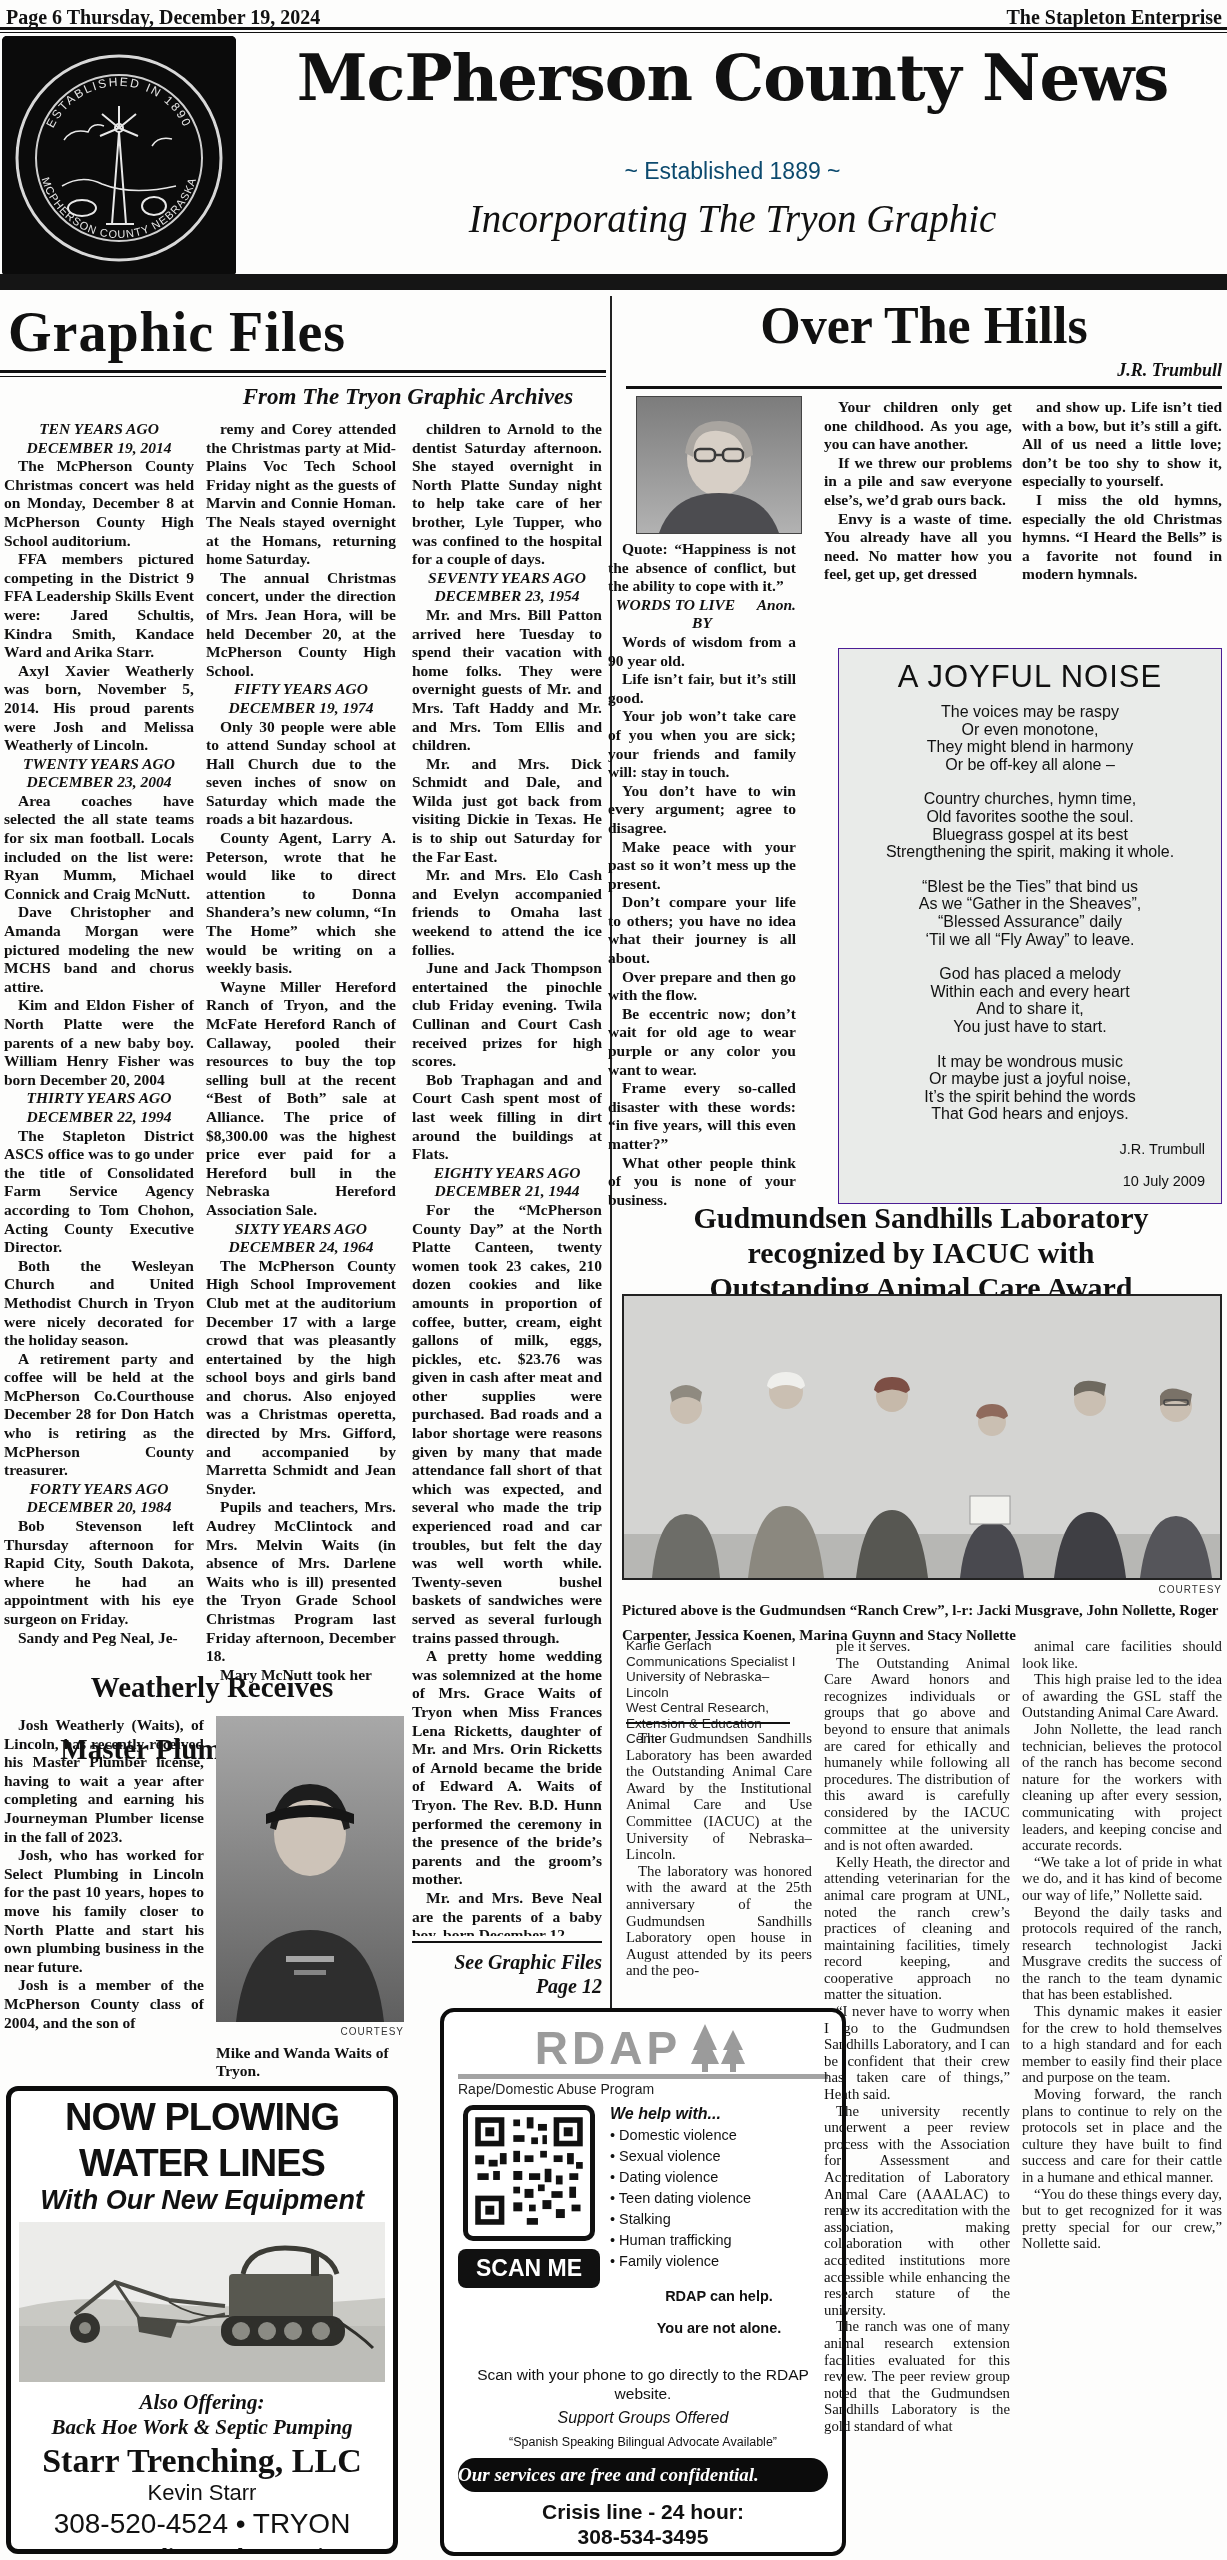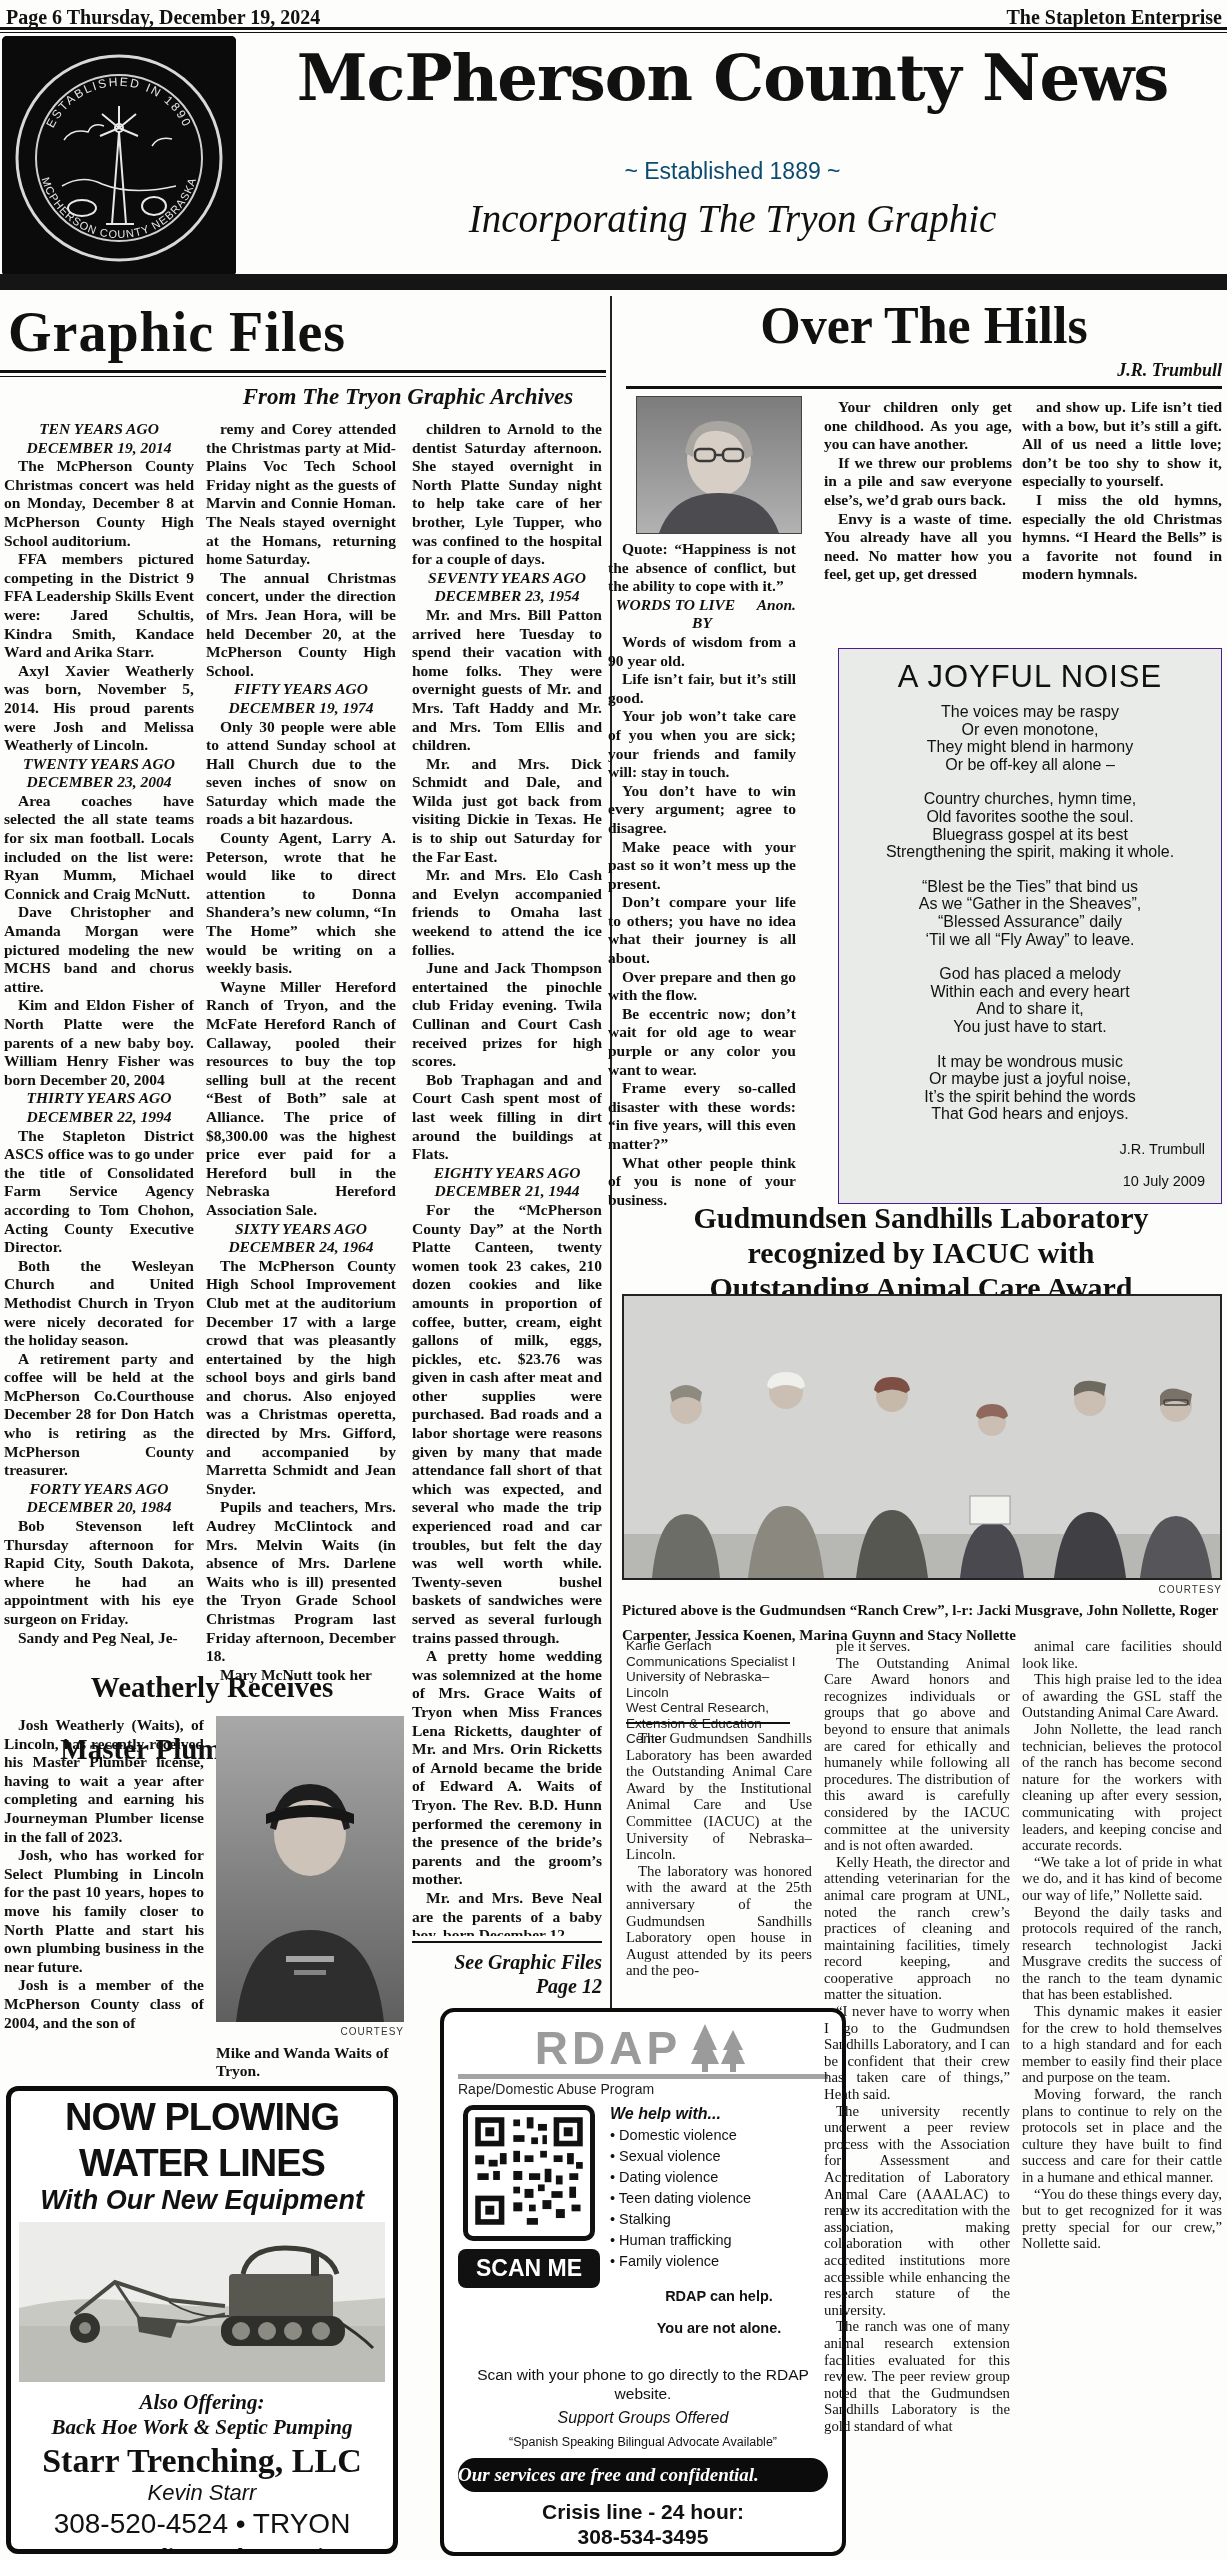--- a/index.html
+++ b/index.html
@@ -60,21 +60,21 @@
   .g-byline{left:626px;width:176px;top:1638px;font-family:"Liberation Sans",sans-serif;font-size:13.5px;line-height:15.5px;color:#222;}
   .g-byline p{margin:0;}
 
   
   .starr{left:6px;top:2086px;width:392px;height:468px;border:5px solid #0c0c0c;border-radius:12px;box-sizing:border-box;
          text-align:center;overflow:hidden;background:#fff;}
   .starr .np{font-family:"Liberation Sans",sans-serif;font-weight:bold;font-size:38px;line-height:40px;margin-top:6px;letter-spacing:-1px;}
   .starr .eq{font-family:"Liberation Sans",sans-serif;font-weight:bold;font-style:italic;font-size:27px;margin-top:2px;}
   .starr .also{font-style:italic;font-weight:bold;font-size:21px;margin-top:4px;}
   .starr .company{font-weight:bold;font-size:34px;margin-top:2px;}
-  .starr .owner{font-family:"Liberation Sans",sans-serif;font-style:italic;font-size:22px;}
+  .starr .owner{font-family:"Liberation Sans",sans-serif;font-size:22px;}
   .starr .phone{font-family:"Liberation Sans",sans-serif;font-size:28px;margin-top:2px;}
   .starr .slogan{font-style:italic;font-weight:bold;font-size:23px;margin-top:4px;}
 
   
   .rdap{left:440px;top:2008px;width:406px;height:548px;border:4px solid #0c0c0c;border-radius:14px;box-sizing:border-box;
         background:#fff;font-family:"Liberation Sans",sans-serif;overflow:hidden;padding:8px 14px;}
   .rdap-logo-row{display:flex;align-items:flex-end;justify-content:center;gap:6px;border-bottom:5px solid #a3a3a3;padding-bottom:2px;}
   .rdap-logo{font-size:46px;font-weight:bold;color:#9b9b9b;letter-spacing:4px;line-height:48px;}
   .rdap-tag{font-size:14px;color:#222;margin-top:2px;text-align:left;}
   .rdap-mid{display:flex;margin-top:8px;gap:10px;}

